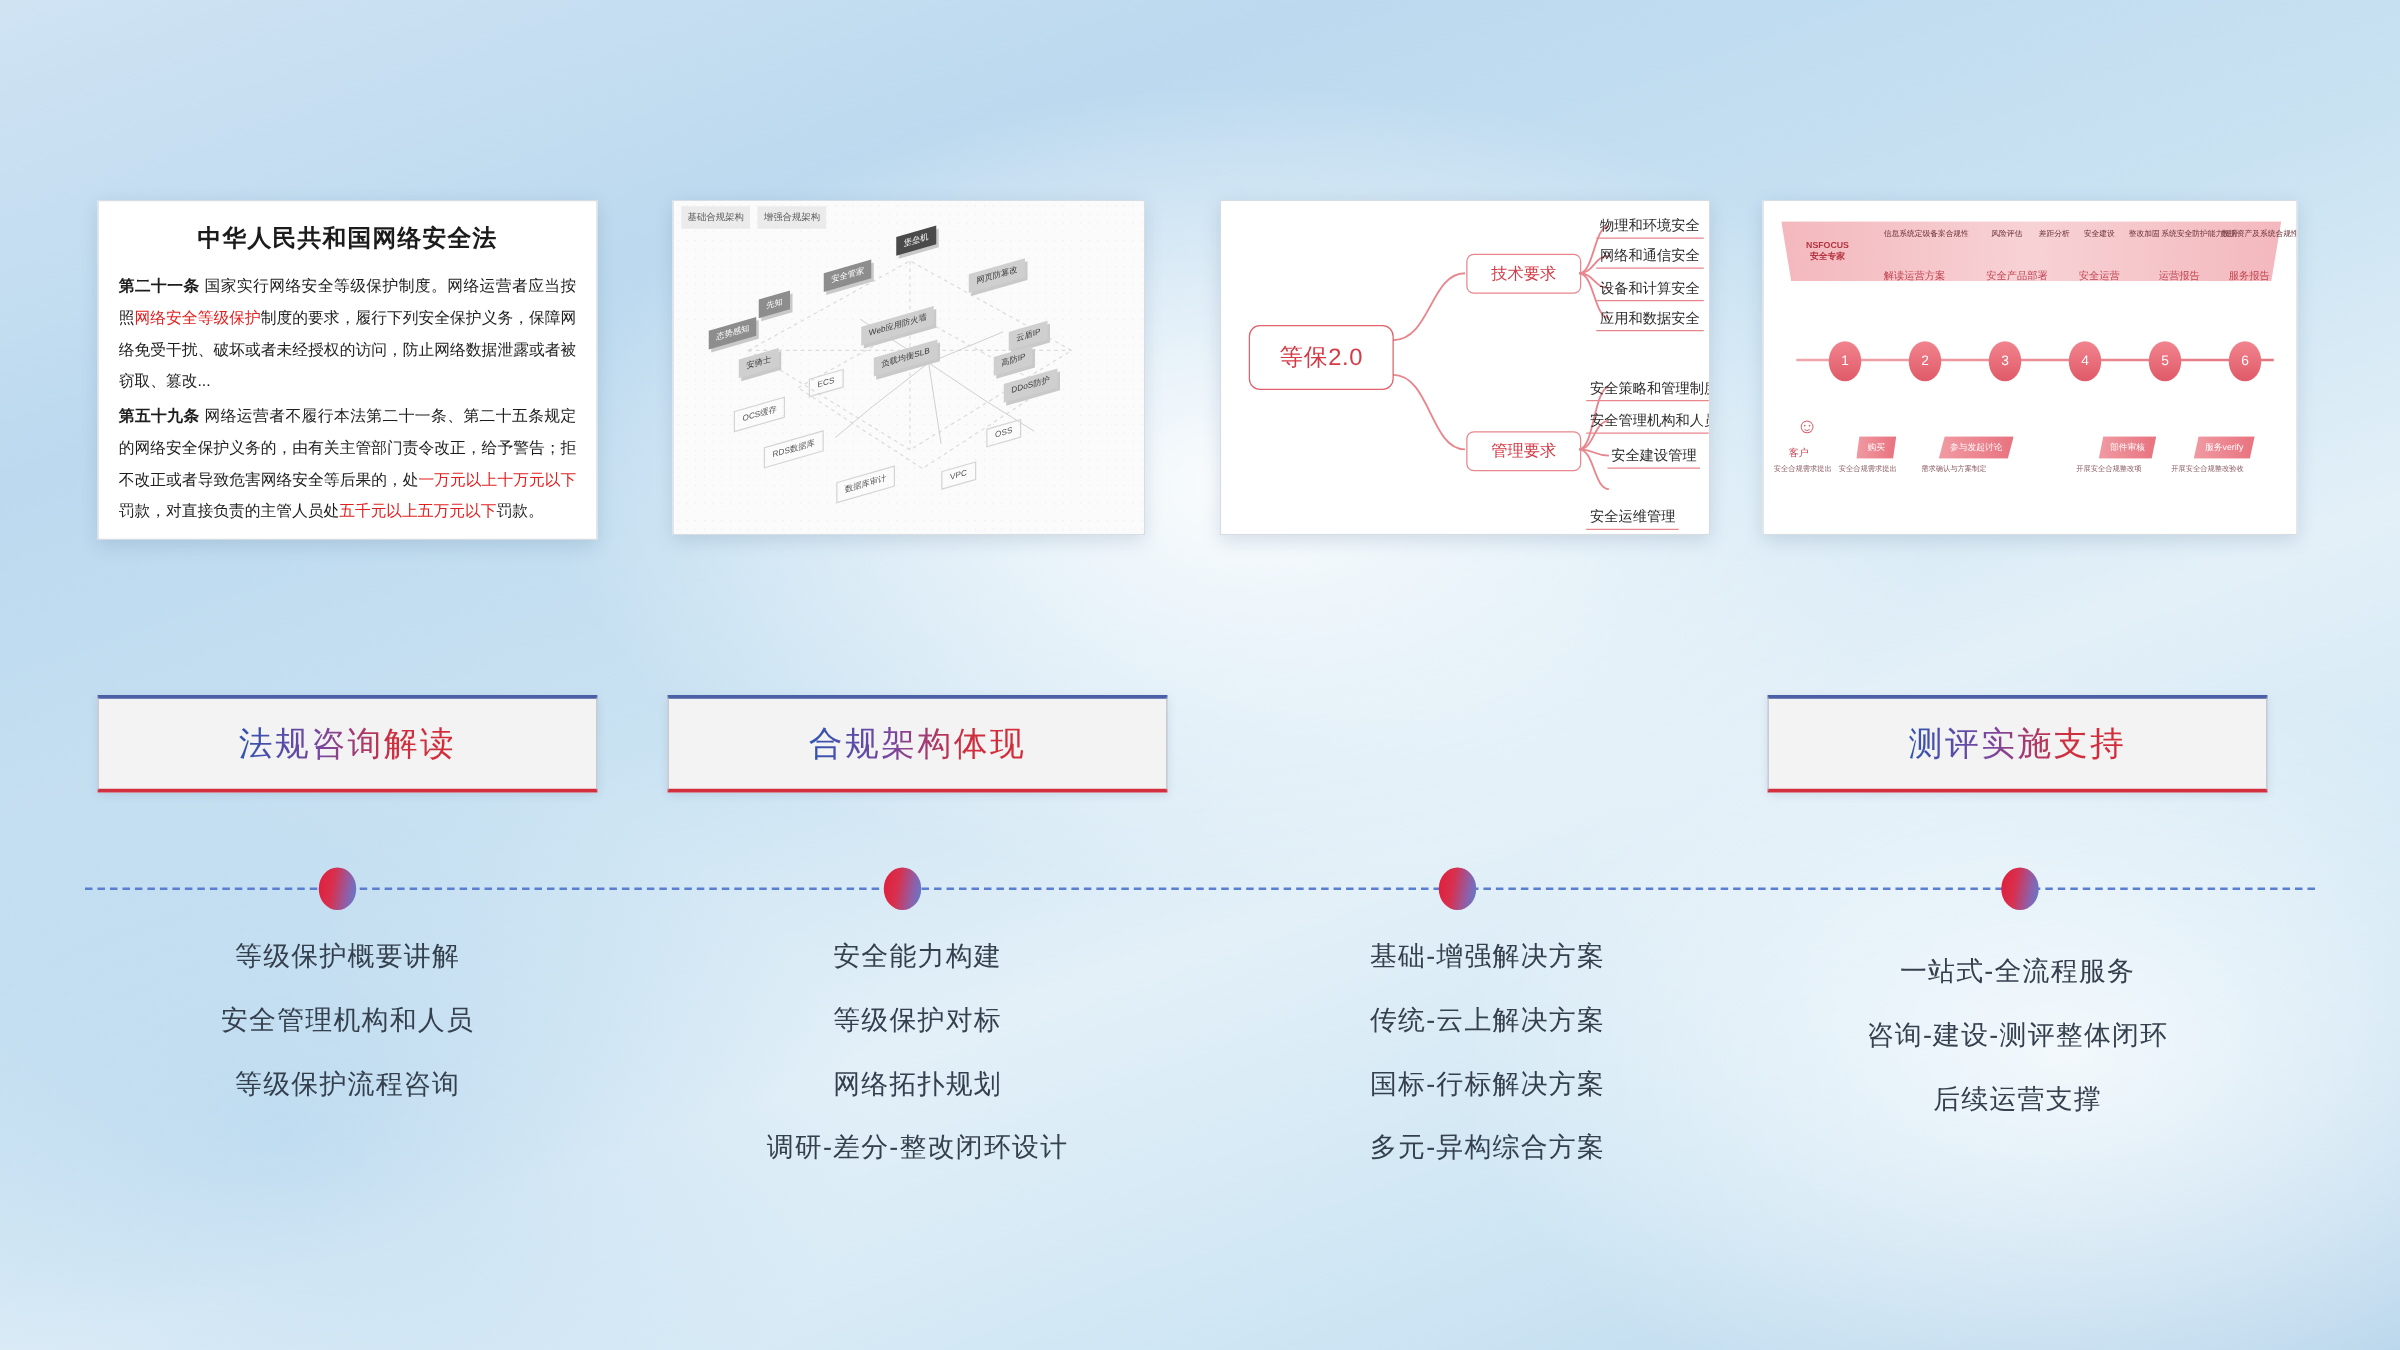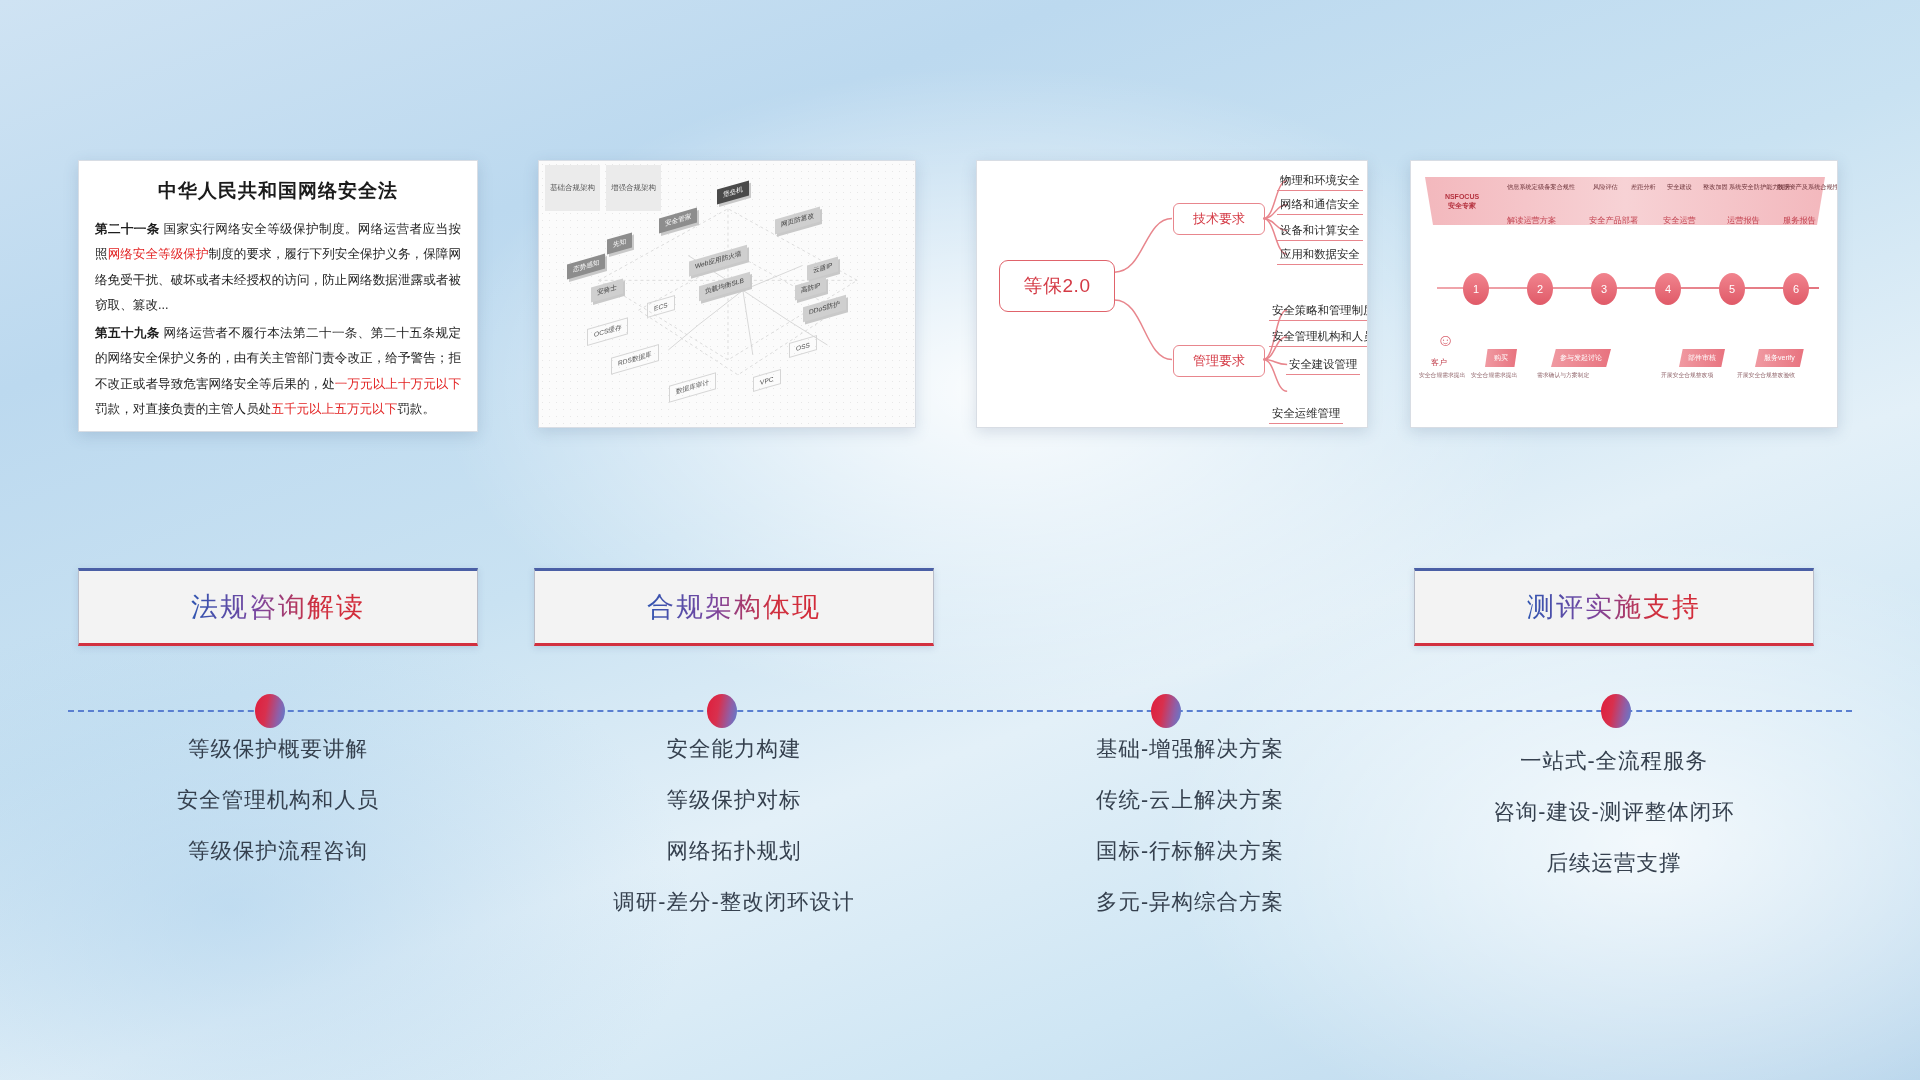--- a/index.html
+++ b/index.html
@@ -32,21 +32,21 @@
   .law-body { padding:0 16px; font-size:12.6px; line-height:2.02; color:#1d1d1d; text-align:justify; }
   .law-body b { font-weight:700; }
   .law-body .red { color:#e21f1f; }
   .law-p { margin-bottom:2px; }
 
   
   .arch { position:relative; width:100%; height:100%; background:#fbfbfb;
     background-image:radial-gradient(#e7e7e7 0.6px, transparent 0.6px);
     background-size:7px 7px; }
   .arch-tabs { position:absolute; top:4px; left:6px; display:flex; gap:6px; }
-  .arch-tabs span { font-size:7.5px; color:#5c5c5c; background:#ebebeb; padding:18px 5px; }
+  .arch-tabs span { font-size:7.5px; color:#5c5c5c; background:#ebebeb; padding:4px 5px; }
   .iso { position:absolute; font-size:6.6px; color:#fff; background:#8d8d8d;
      padding:3px 6px; transform:skewY(-16deg); box-shadow:2px 3px 0 #c9c9c9; white-space:nowrap; }
   .iso.dark { background:#4a4a4a; }
   .iso.light { background:#cfcfcf; color:#3c3c3c; }
   .iso.plain { background:transparent; color:#555; box-shadow:none; border:1px solid #d5d5d5; }
 
   
   .mind { position:relative; width:100%; height:100%; background:#fff; }
   .mind-root {
     position:absolute; left:22px; top:99px; width:116px; height:52px;
@@ -81,21 +81,21 @@
   .nsf-node { position:absolute; top:112px; width:26px; height:32px; border-radius:50%;
      background:linear-gradient(180deg,#f1848e,#e05a68); color:#fff; font-size:11px;
      display:flex; align-items:center; justify-content:center; }
   .nsf-tag { position:absolute; font-size:7px; color:#fff;
      background:linear-gradient(90deg,#f09aa2,#e8737f); padding:4px 9px;
      clip-path:polygon(8% 0,100% 0,92% 100%,0 100%); white-space:nowrap; }
   .nsf-foot { position:absolute; font-size:5.8px; color:#8a5d63; white-space:nowrap; }
   .nsf-person { position:absolute; color:#d9636f; font-size:17px; }
 
   
-  .btns { position:absolute; top:568px; left:0; width:1831px; height:80px; }
+  .btns { position:absolute; top:556px; left:0; width:1831px; height:80px; }
   .btn {
     position:absolute; top:0; height:78px; background:#f3f3f3;
     border-top:3px solid #4a5fa5; border-bottom:3px solid #d2303f;
     border-left:1px solid #b9bdc9; border-right:1px solid #b9bdc9;
     display:flex; align-items:center; justify-content:center;
     box-shadow:0 2px 7px rgba(70,95,140,.17);
   }
   .btn span {
     font-size:27px; font-weight:500; letter-spacing:2px;
     background:linear-gradient(90deg,#2f54b0 0%,#7a46a0 38%,#cf2f3e 72%,#d32b39 100%);
@@ -108,21 +108,21 @@
 
   
   .tl { position:absolute; top:694px; left:0; width:1920px; height:34px; }
   .tl-line { position:absolute; top:16px; left:68px; width:1784px; height:0;
      border-top:2.6px dashed #5a7fd0; }
   .tl-dot { position:absolute; top:0; width:30px; height:34px; border-radius:50%;
      background:linear-gradient(100deg,#e01d3a 0%,#d8304e 38%,#8f5fa8 74%,#5a7fd0 100%); }
   .dot-1 { left:255px; } .dot-2 { left:707px; } .dot-3 { left:1151px; } .dot-4 { left:1601px; }
 
   
-  .cols { position:absolute; top:724px; left:0; width:1620px; height:250px; }
+  .cols { position:absolute; top:740px; left:0; width:1620px; height:250px; }
   .col { position:absolute; top:0; text-align:center; }
   .col li { list-style:none; font-size:21.5px; color:#35404e; line-height:51px; letter-spacing:1px; white-space:nowrap; }
   .col-1 { left:78px;   width:400px; }
   .col-2 { left:534px;  width:400px; }
   .col-3 { left:990px;  width:400px; }
   .col-4 { left:1414px; width:400px; top:12px; }
 </style>
 </head>
 <body>
 

